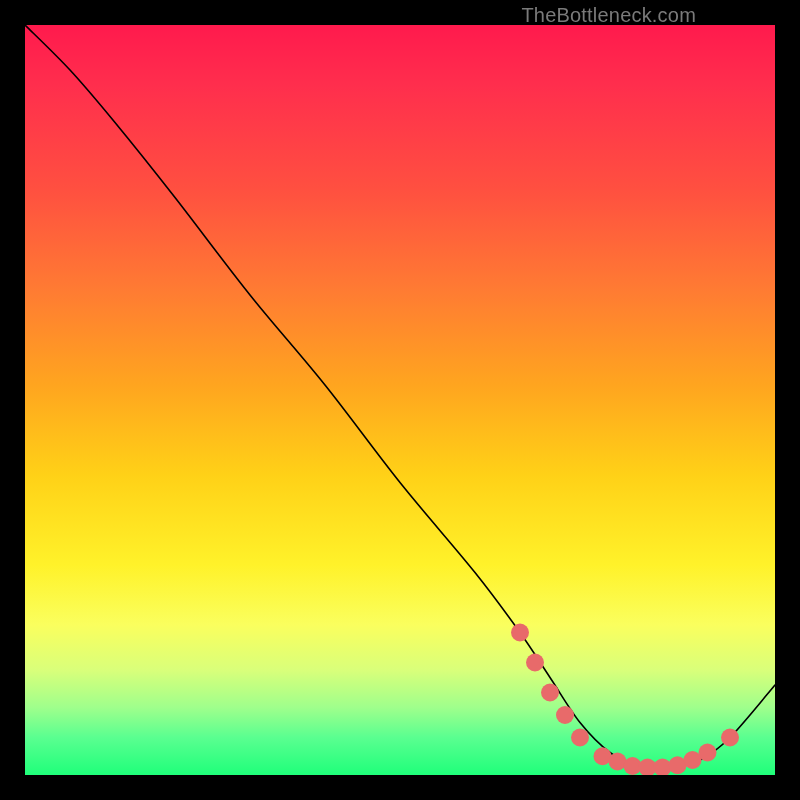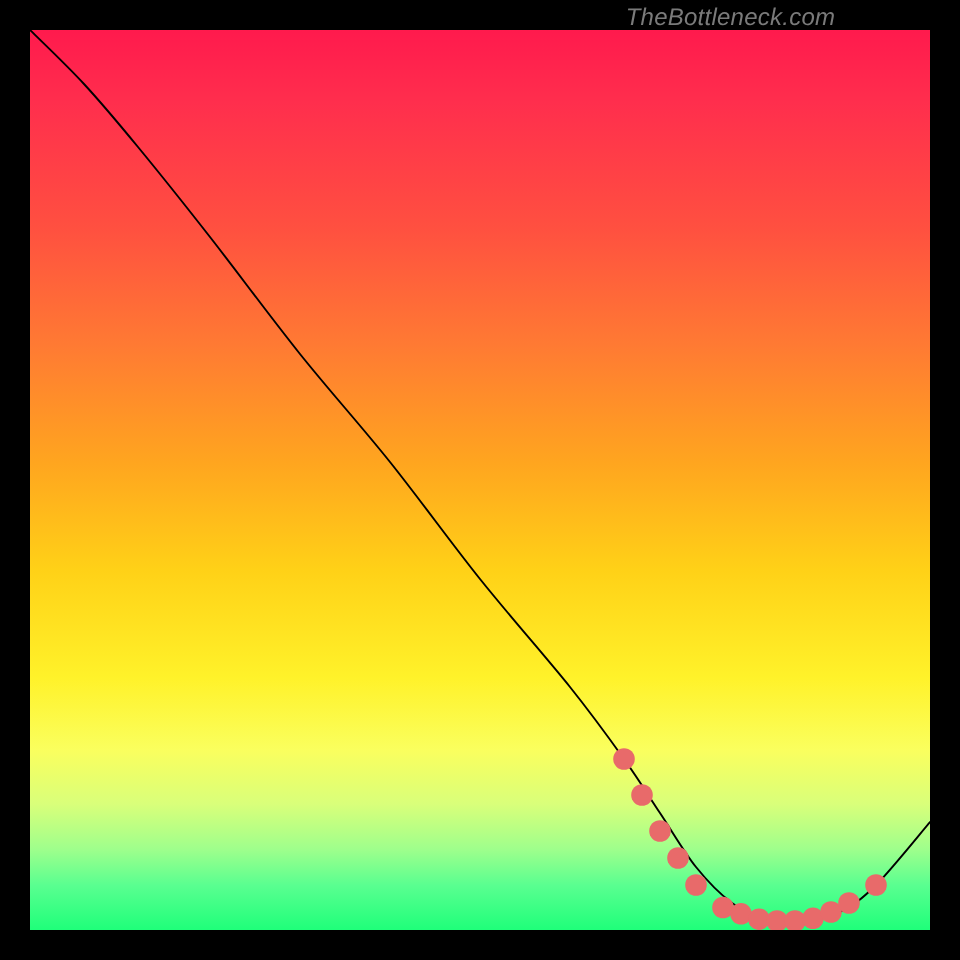--- a/index.html
+++ b/index.html
@@ -8,21 +8,20 @@
     width: 800px;
     height: 800px;
     background: #000;
     overflow: hidden;
   }
   .chart-container {
     position: relative;
     width: 716px;
     height: 800px;
     background: #000;
-    font-style: italic;
   }
   .plot-area {
     position: absolute;
     left: 25px;
     top: 25px;
     width: 750px;
     height: 750px;
     background: linear-gradient(to bottom,
       #ff1a4d 0%,
       #ff2e4d 8%,

